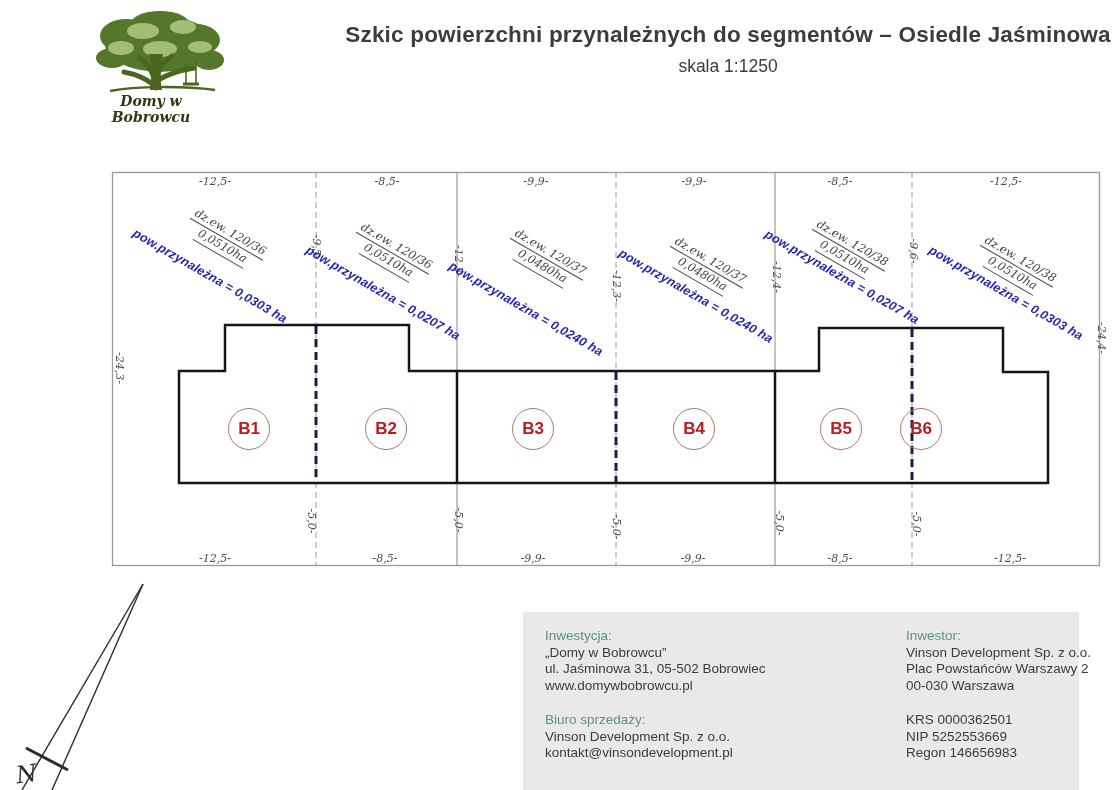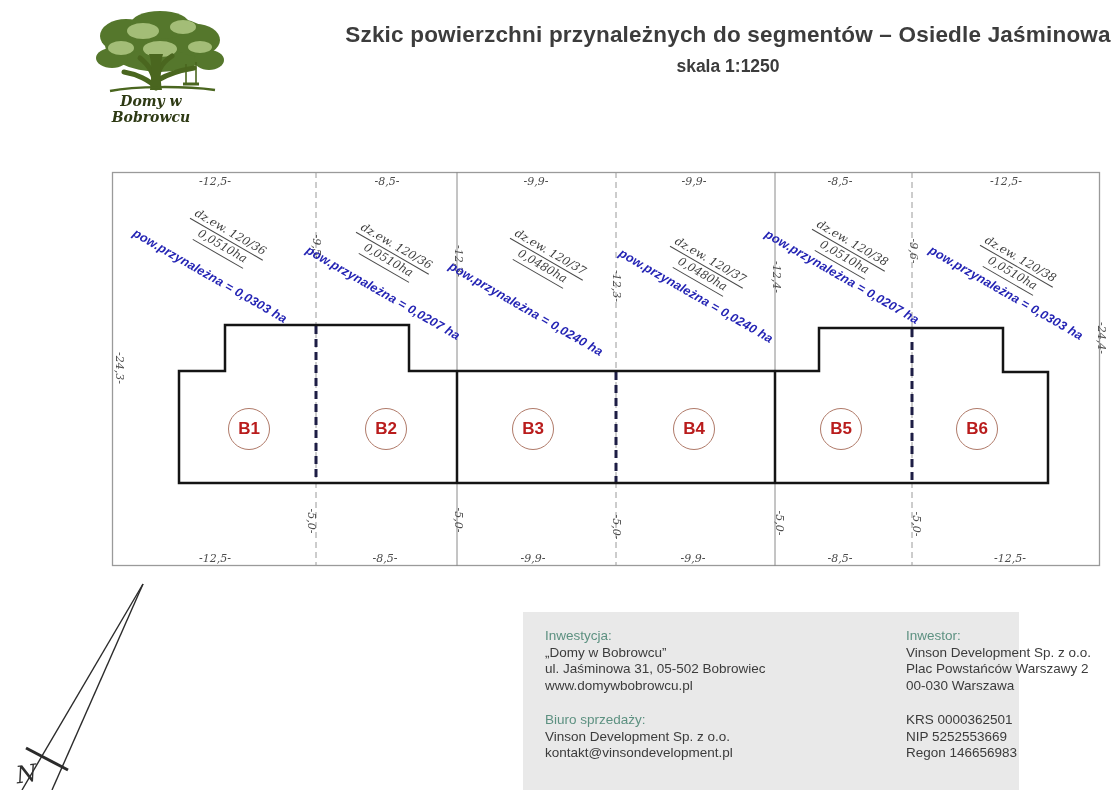--- a/index.html
+++ b/index.html
@@ -2,39 +2,39 @@
 <html><head>
 <meta charset="utf-8">
 <style>
   html,body{margin:0;padding:0;background:#fff;}
   #stage{position:relative;width:1118px;height:790px;background:#fff;overflow:hidden;
          font-family:"Liberation Sans",sans-serif;color:#3d3d3d;}
   
   .title{position:absolute;left:340px;top:22px;width:776px;text-align:center;
          font-size:22.5px;font-weight:600;color:#3c3c3c;letter-spacing:.2px;}
   .subtitle{position:absolute;left:340px;top:56px;width:776px;text-align:center;
-         font-size:17.5px;font-weight:700;color:#3c3c3c;}
+         font-size:17.5px;font-weight:400;color:#3c3c3c;}
   .brand{position:absolute;left:86px;top:93px;width:130px;text-align:center;
          font-family:"DejaVu Serif",serif;font-style:italic;font-weight:bold;
          font-size:14px;color:#2e3a14;}
   
   .dim{position:absolute;transform:translate(-50%,-50%);font-family:"DejaVu Serif",serif;
        font-style:italic;font-size:11px;color:#4c4c4c;white-space:nowrap;}
   .dim.v{transform:translate(-50%,-50%) rotate(90deg);}
   .plot{position:absolute;transform:translate(-50%,-50%) rotate(30deg);text-align:center;
         font-family:"DejaVu Serif",serif;font-style:italic;font-size:11.5px;color:#3f3f3f;
         white-space:nowrap;line-height:1.25;}
   .plot span{border-bottom:1px solid #4a4a4a;padding:0 2px 1px;display:inline-block;}
   .blue{position:absolute;transform:translate(-50%,-50%) rotate(30deg);white-space:nowrap;
         font-style:italic;font-weight:bold;font-size:12.5px;color:#2424b4;letter-spacing:.2px;}
   .badge{position:absolute;transform:translate(-50%,-50%);width:40px;height:40px;border-radius:50%;
          border:1.6px solid #b07a69;display:flex;align-items:center;justify-content:center;
          font-size:17px;font-weight:bold;color:#b91c1c;background:transparent;}
   
-  .footer-box{position:absolute;left:523px;top:612px;width:496px;height:178px;background:#e9e9e9;}
+  .footer-box{position:absolute;left:523px;top:612px;width:556px;height:178px;background:#e9e9e9;}
   .fcol{position:absolute;font-size:13.5px;line-height:16.5px;color:#3b3b3b;white-space:nowrap;}
   .fhead{color:#5d9181;}
   .fgap{height:18px;}
   .north-label{position:absolute;left:16px;top:760px;font-family:"DejaVu Serif",serif;
          font-style:italic;font-size:24px;color:#2f2f2f;transform:rotate(-8deg);}
   svg{position:absolute;left:0;top:0;}
 </style>
 </head>
 <body>
 
@@ -147,21 +147,21 @@
   <div class="blue" style="left:526px;top:309px;">pow.przynależna = 0,0240 ha</div>
   <div class="blue" style="left:696px;top:296px;">pow.przynależna = 0,0240 ha</div>
   <div class="blue" style="left:842px;top:277px;">pow.przynależna = 0,0207 ha</div>
   <div class="blue" style="left:1006px;top:293px;">pow.przynależna = 0,0303 ha</div>
 
   <div class="badge" style="left:249px;top:429px;">B1</div>
   <div class="badge" style="left:386px;top:429px;">B2</div>
   <div class="badge" style="left:533px;top:429px;">B3</div>
   <div class="badge" style="left:694px;top:429px;">B4</div>
   <div class="badge" style="left:841px;top:429px;">B5</div>
-  <div class="badge" style="left:977px;top:429px;">B6</div>
+  <div class="badge" style="left:921px;top:429px;">B6</div>
 
   <div class="north-label">N</div>
 
   <div class="footer-box">
     <div class="fcol" style="left:22px;top:16px;">
       <div class="fhead">Inwestycja:</div>
       <div>„Domy w Bobrowcu”</div>
       <div>ul. Jaśminowa 31, 05-502 Bobrowiec</div>
       <div>www.domywbobrowcu.pl</div>
       <div class="fgap"></div>

